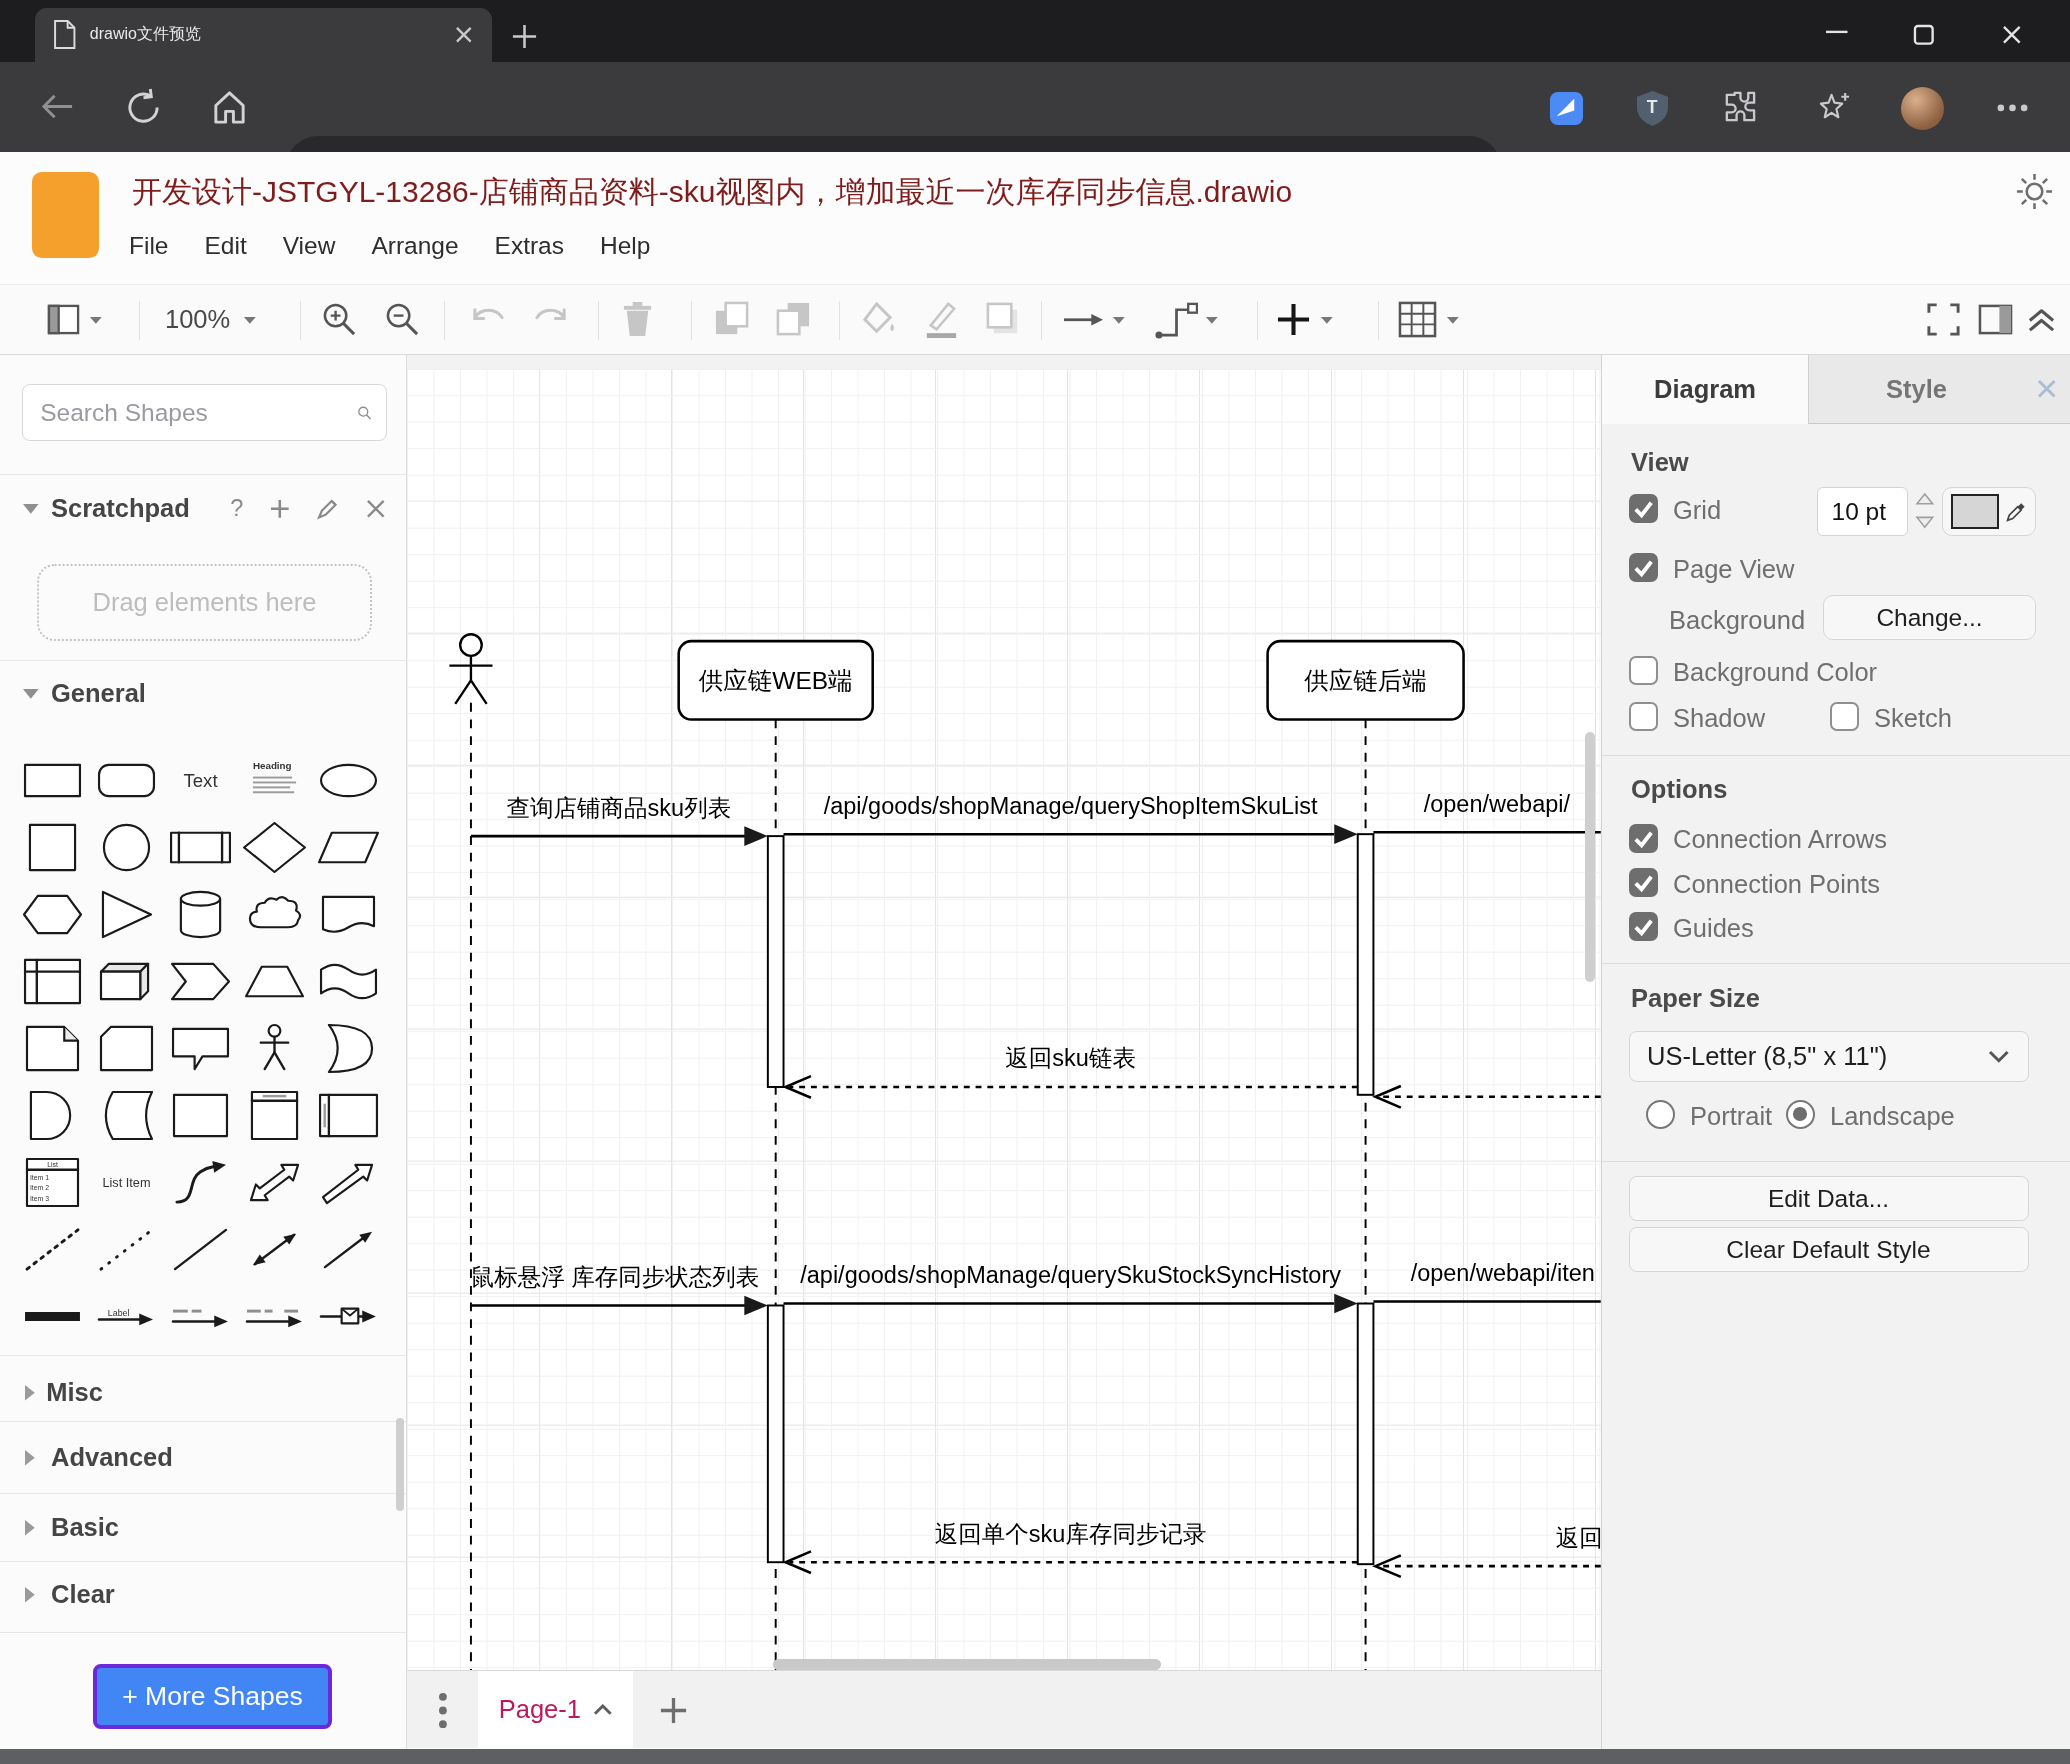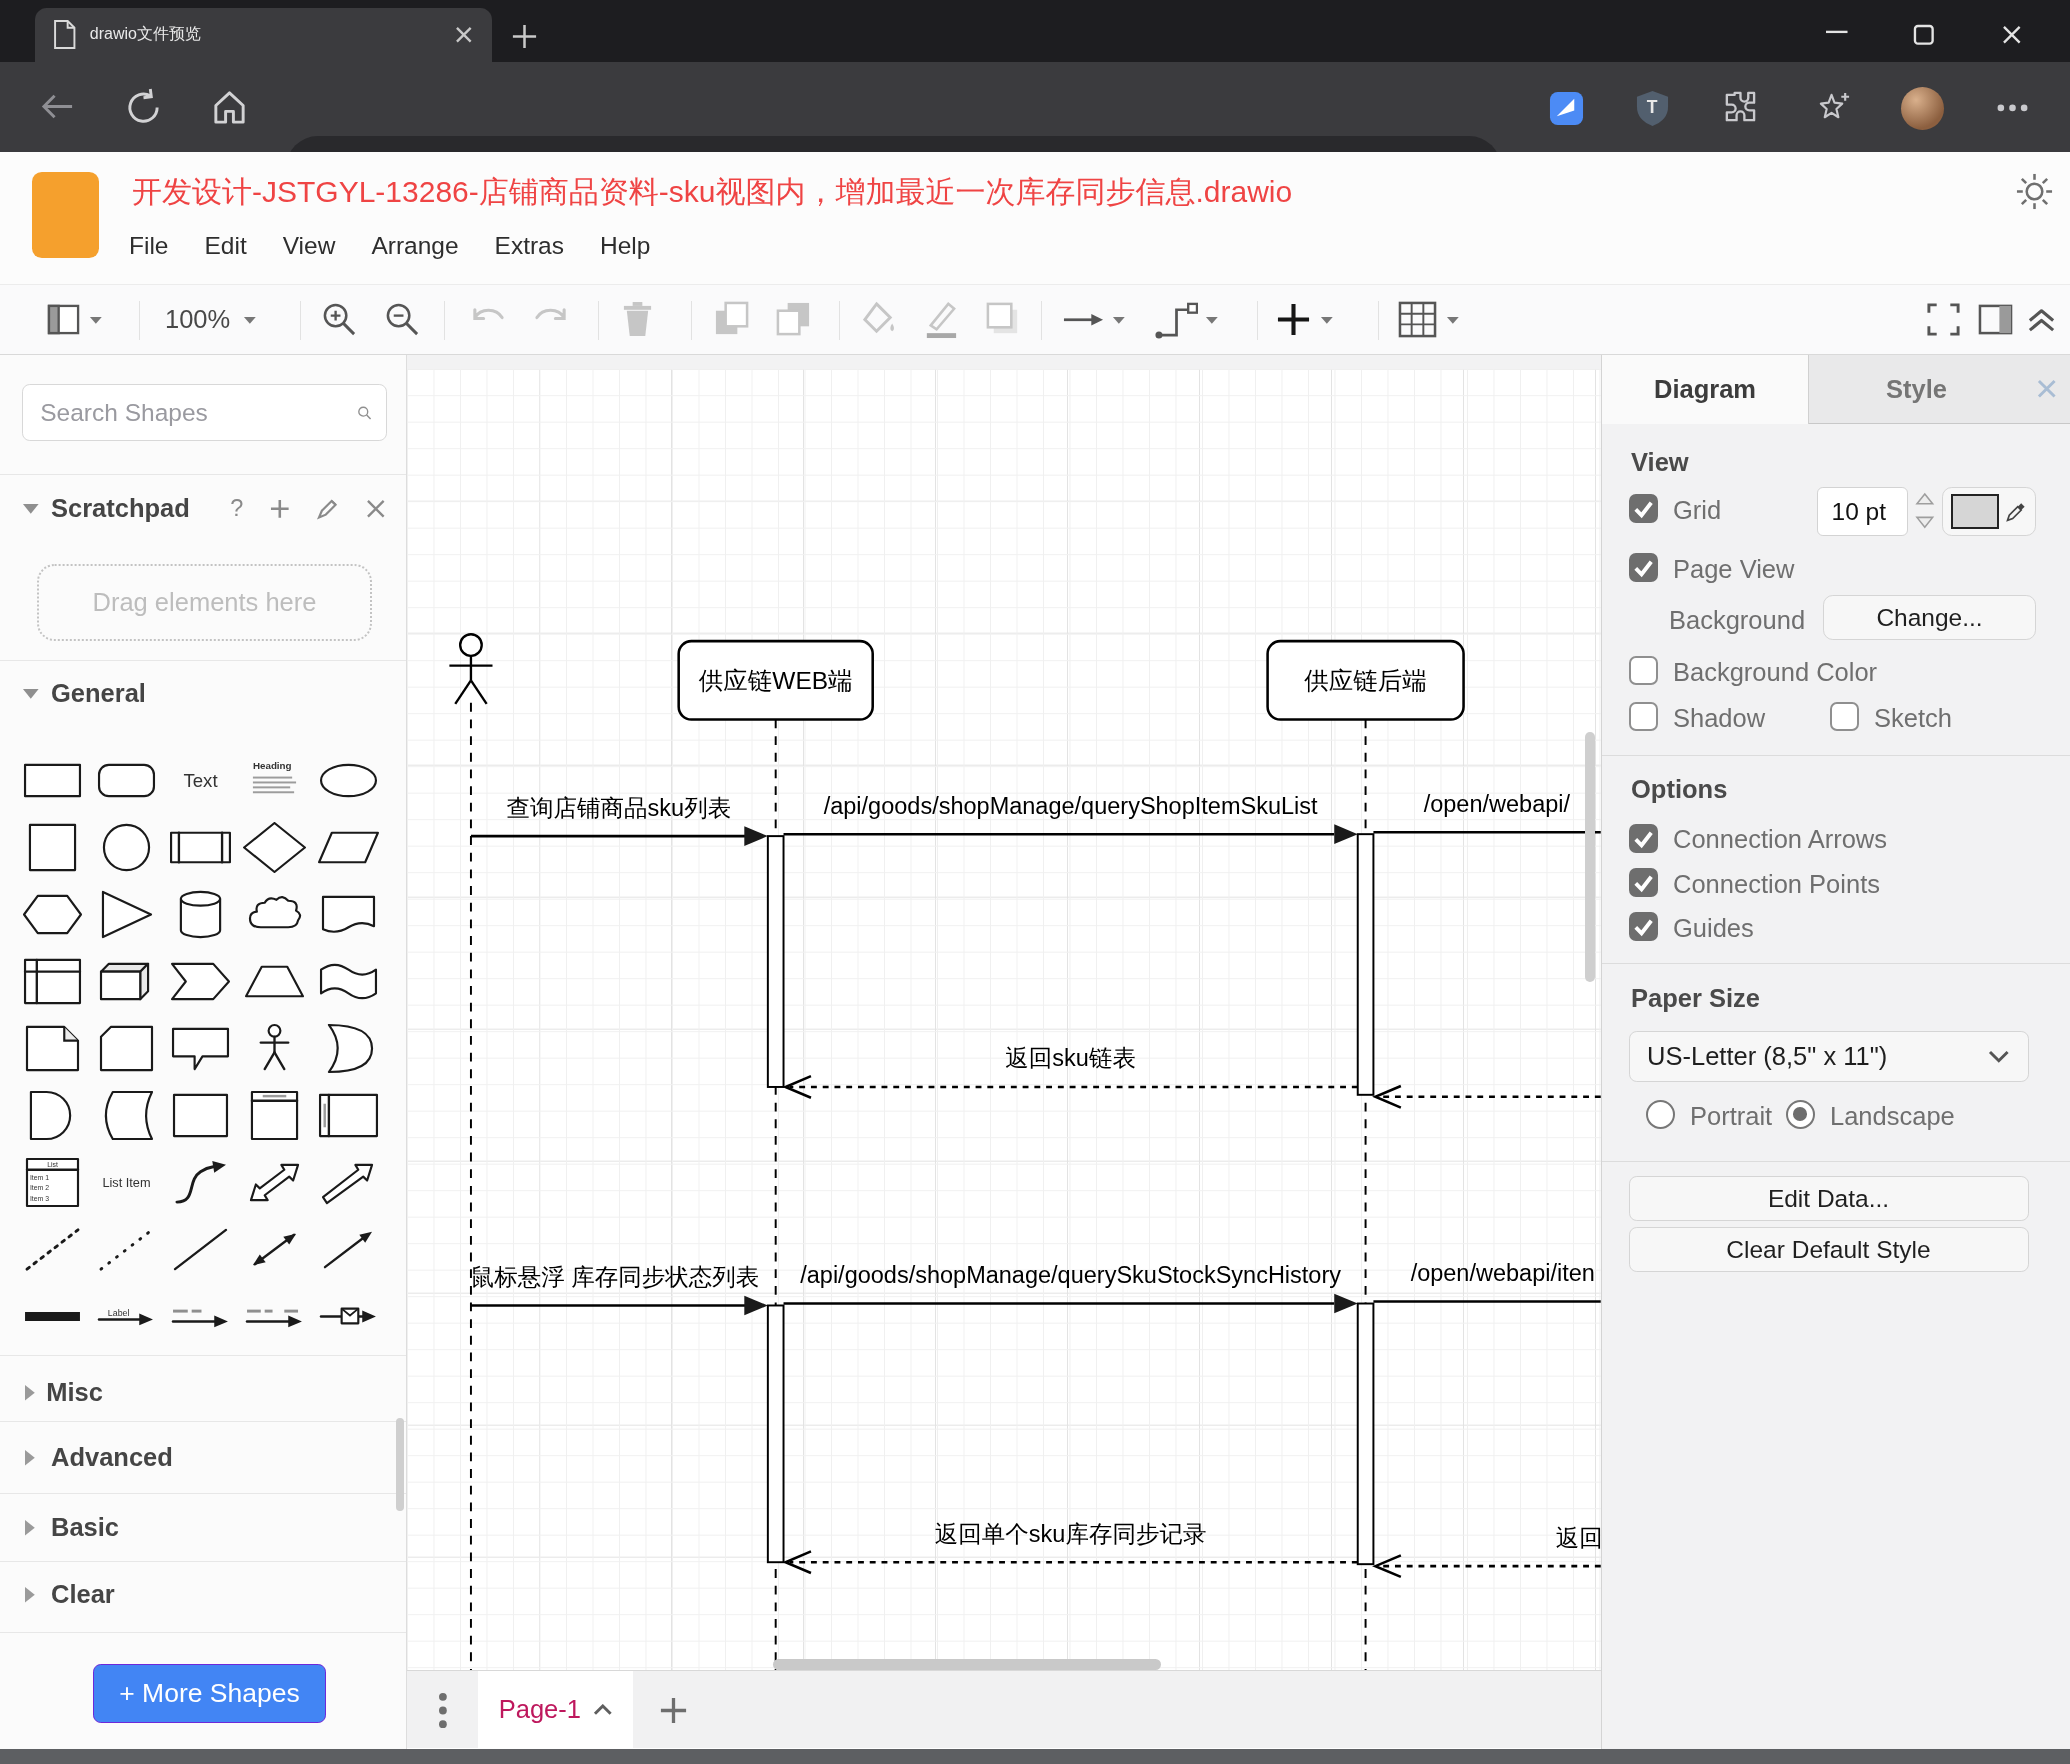--- a/index.html
+++ b/index.html
@@ -14,21 +14,21 @@
   #tab .tlabel{margin-left:13.7px;font-size:16px;color:#e9e9e9;white-space:nowrap;}
   #tab .tclose{margin-left:auto;}
   #navbar{left:0;top:62px;width:2070px;height:90px;background:#3b3b3e;}
   #urlpill{left:286px;top:74px;width:1215px;height:65px;border-radius:32px;background:#29292c;padding:0 23.5px 0 27.4px;box-sizing:border-box;}
   .urltxt{margin-left:17.6px;font-size:24.5px;white-space:nowrap;overflow:hidden;}
   .urltxt .dim{color:#9a9aa0;} .urltxt .dom{color:#f2f2f2;}
 
   
   #appheader{left:0;top:152px;width:2070px;height:132px;background:#fcfcfc;}
   #logo{left:32px;top:19.6px;width:67px;height:86px;border-radius:9.8px;}
-  #apptitle{left:132px;top:19.6px;font-size:30px;color:#ef4444;white-space:nowrap;}
+  #apptitle{left:132px;top:19.6px;font-size:30px;color:#7f1d1d;white-space:nowrap;}
   #menubar{left:129px;top:80px;display:flex;gap:36px;font-size:24.5px;color:#2e2e2e;}
   #menubar span{cursor:default;}
 
   
   #apptoolbar{left:0;top:284px;width:2070px;height:71px;background:#fafafb;border-top:1px solid #ececec;border-bottom:1px solid #d9d9d9;box-sizing:border-box;}
   .tsep{position:absolute;top:15.7px;width:1px;height:39px;background:#e2e2e2;}
   .tbtn{position:absolute;top:0;height:69px;display:flex;align-items:center;}
   .zoomtxt{font-size:25.5px;color:#484848;}
 
   
@@ -38,21 +38,21 @@
   #searchbox input::placeholder{color:#9a9aa0;}
   .sdiv{position:absolute;left:0;width:406px;height:1px;background:#e7e7e7;}
   .sectionlabel{font-size:25.5px;font-weight:bold;color:#454545;}
   #dragbox{left:37px;top:209px;width:331px;height:73px;border:2px dotted #c3c3c3;border-radius:17.6px;color:#bdbdbd;font-size:25.5px;}
   #shapegrid{left:15.7px;top:392px;width:376px;display:flex;flex-wrap:wrap;}
   .cell{width:74px;height:67px;display:flex;align-items:center;justify-content:center;cursor:pointer;}
   .sh{stroke:#1a1a1a;stroke-width:2.2;fill:#fff;stroke-linejoin:round;}
   .ln{stroke:#1a1a1a;stroke-width:2.4;fill:none;stroke-linecap:round;}
   .fil{fill:#1a1a1a;stroke:none;}
   .tg{fill:#333;stroke:none;font-family:inherit;}
-  #moreshapes{left:93px;top:1309px;width:231px;height:57px;border-radius:7.8px;color:#fff;font-size:26.5px;border:1px solid #6d28d9;cursor:pointer;}
+  #moreshapes{left:93px;top:1309px;width:231px;height:57px;border-radius:7.8px;color:#fff;font-size:26.5px;border:4px solid #6d28d9;cursor:pointer;}
 
   
   #canvas{left:407px;top:355px;width:1194px;height:1315px;background:#fff;
     background-image:
       linear-gradient(to right,#f0f0f0 1px,transparent 1px),
       linear-gradient(to bottom,#f0f0f0 1px,transparent 1px),
       linear-gradient(to right,#e3e3e3 1px,transparent 1px),
       linear-gradient(to bottom,#e3e3e3 1px,transparent 1px);
     background-size:26.5px 26.5px,26.5px 26.5px,132px 132px,132px 132px;
     background-position:0 13.7px;}

